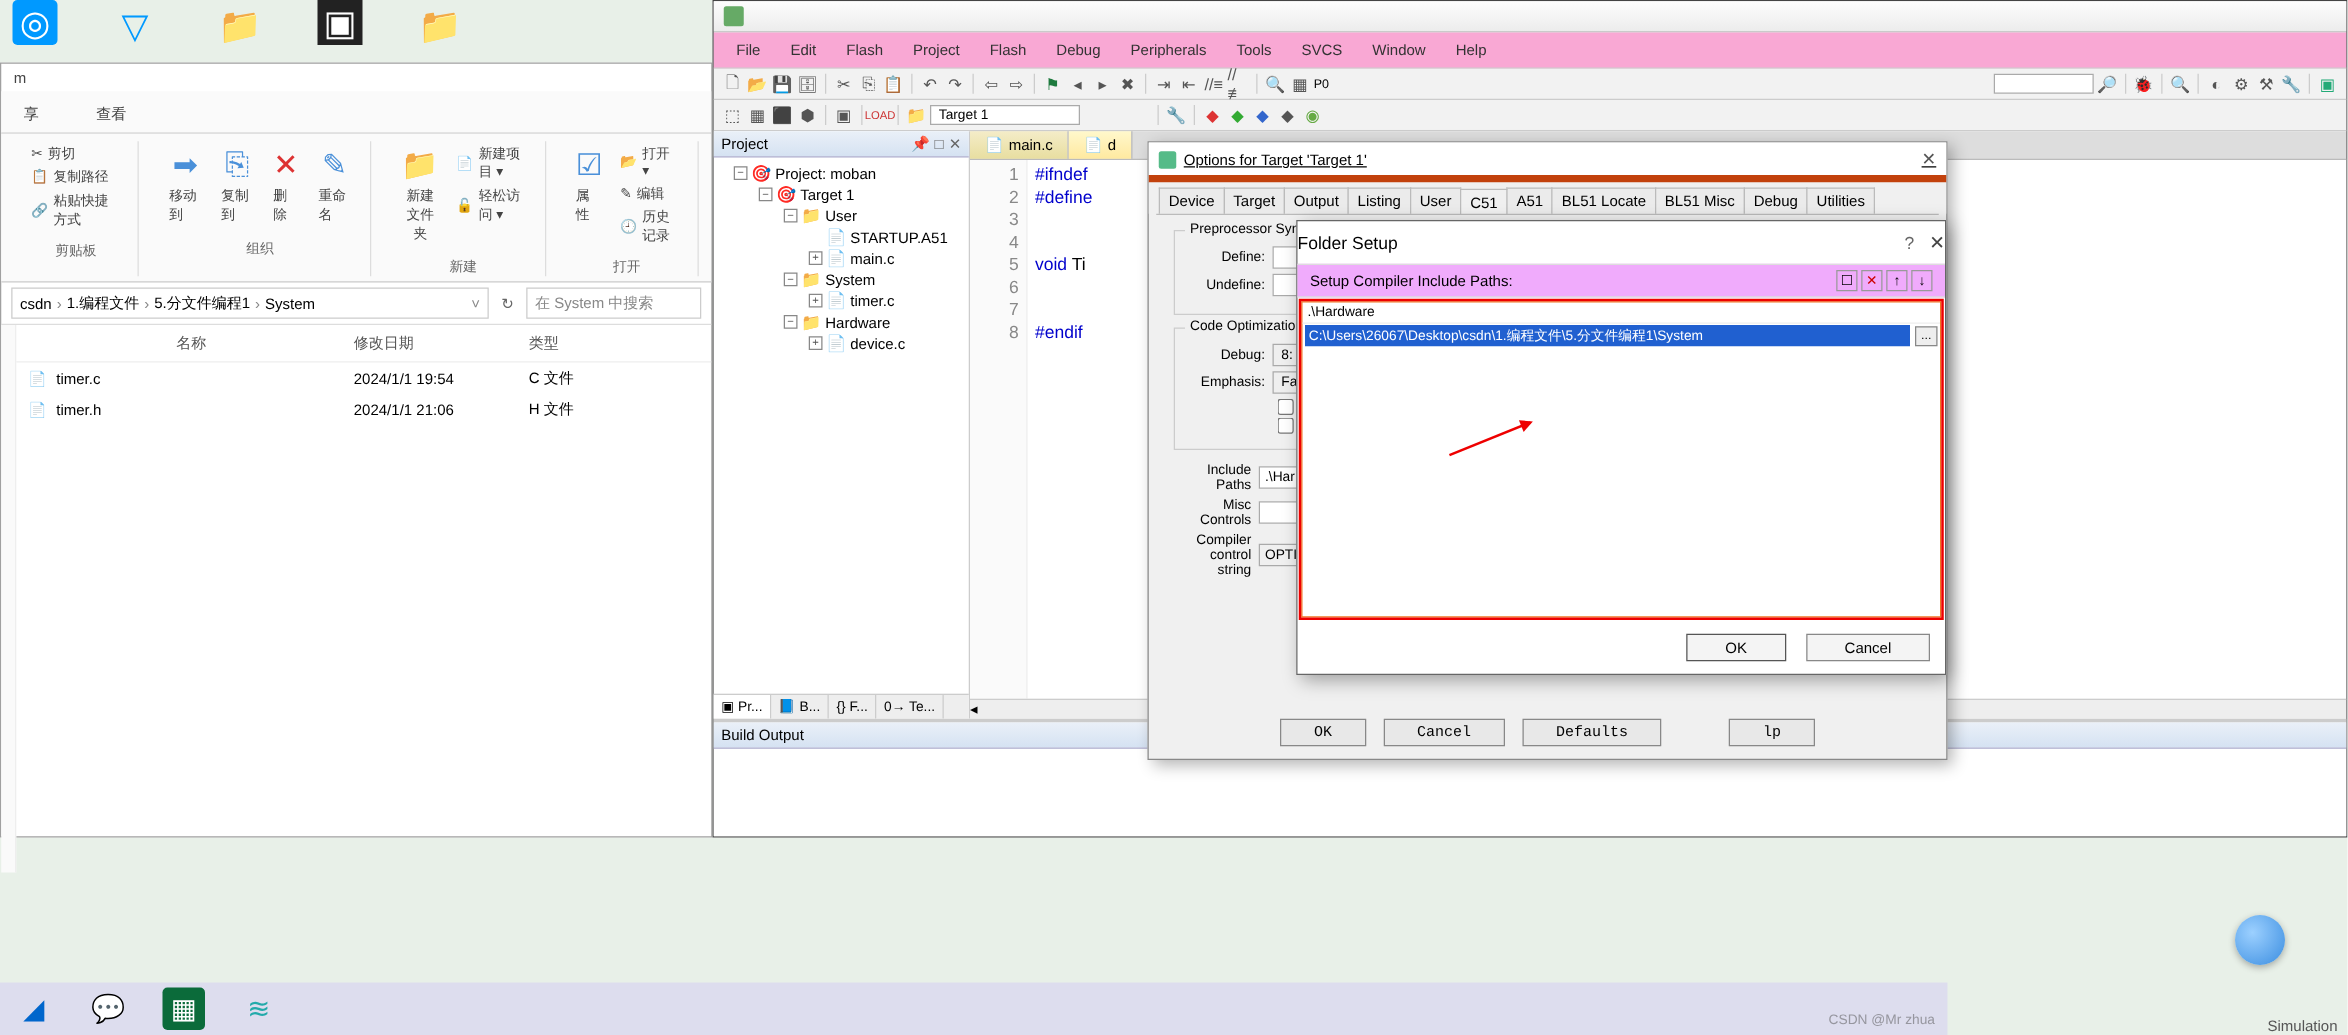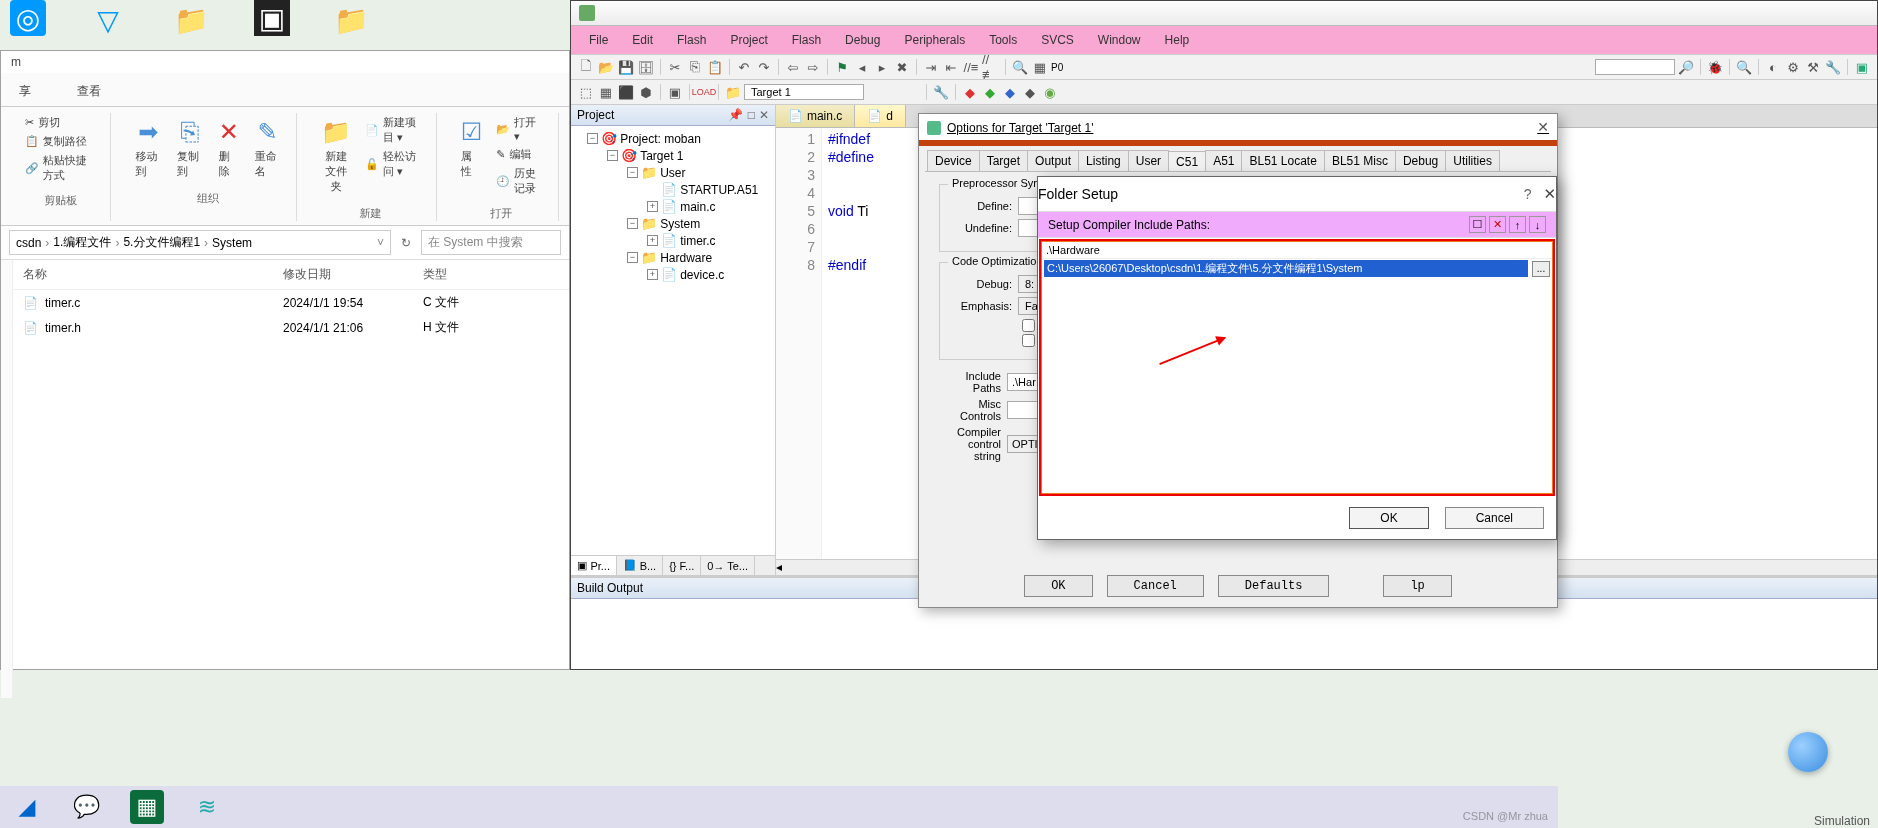--- a/index.html
+++ b/index.html
@@ -33,21 +33,21 @@
 .exp-addr { display: flex; align-items: center; padding: 4px 8px; border-bottom: 1px solid #ddd; gap: 6px; }
 .breadcrumb { flex: 1; display: flex; align-items: center; gap: 2px; border: 1px solid #ccc; padding: 3px 6px; font-size: 12px; }
 .bc-sep { color: #888; margin: 0 2px; }
 .exp-search { width: 140px; border: 1px solid #ccc; padding: 3px 6px; color: #888; font-size: 12px; }
 .refresh-btn { padding: 2px 4px; color: #666; }
 
 .exp-body { display: flex; height: calc(100% - 180px); }
 .exp-nav { width: 12px; border-right: 1px solid #eee; background: #fafafa; }
 .exp-list { flex: 1; }
 .exp-cols { display: flex; border-bottom: 1px solid #eee; padding: 6px 10px; color: #555; font-size: 12px; }
-.col-name { width: 260px; }
+.col-name { width: 260px; text-align: center; }
 .col-date { width: 140px; }
 .col-type { width: 80px; }
 .exp-row { display: flex; padding: 4px 10px; align-items: center; }
 .exp-row .fi { width: 18px; margin-right: 4px; }
 .exp-row .nm { width: 238px; }
 .exp-row .dt { width: 140px; }
 .exp-row .ty { width: 80px; }
 
 
 .uvision {

